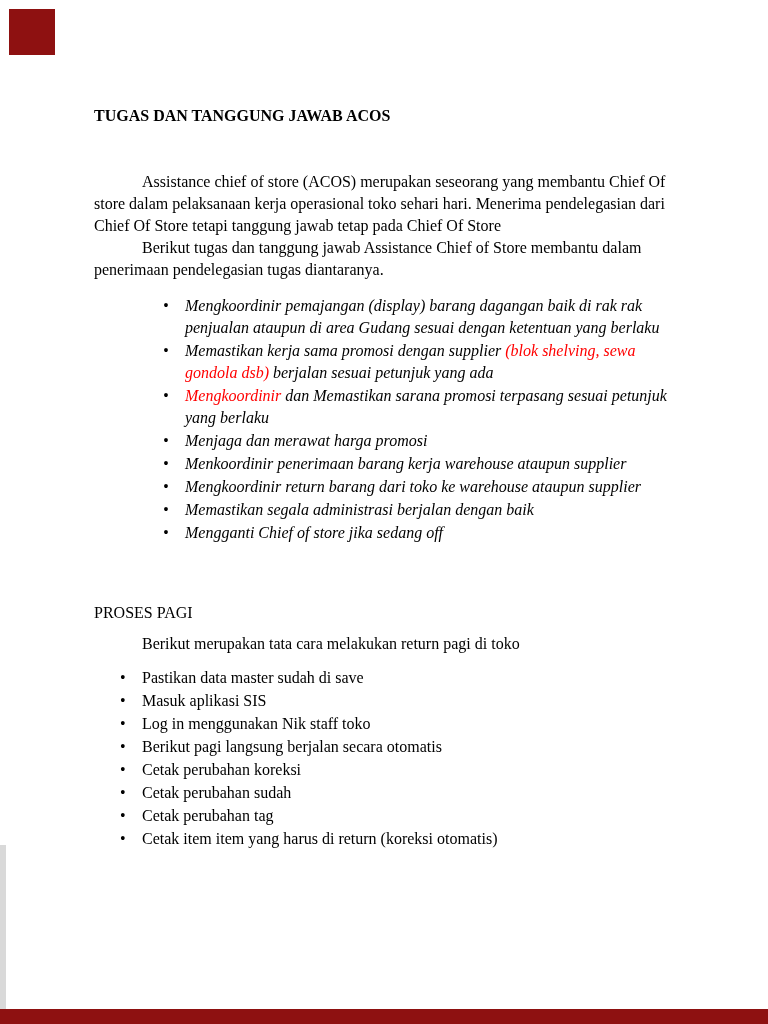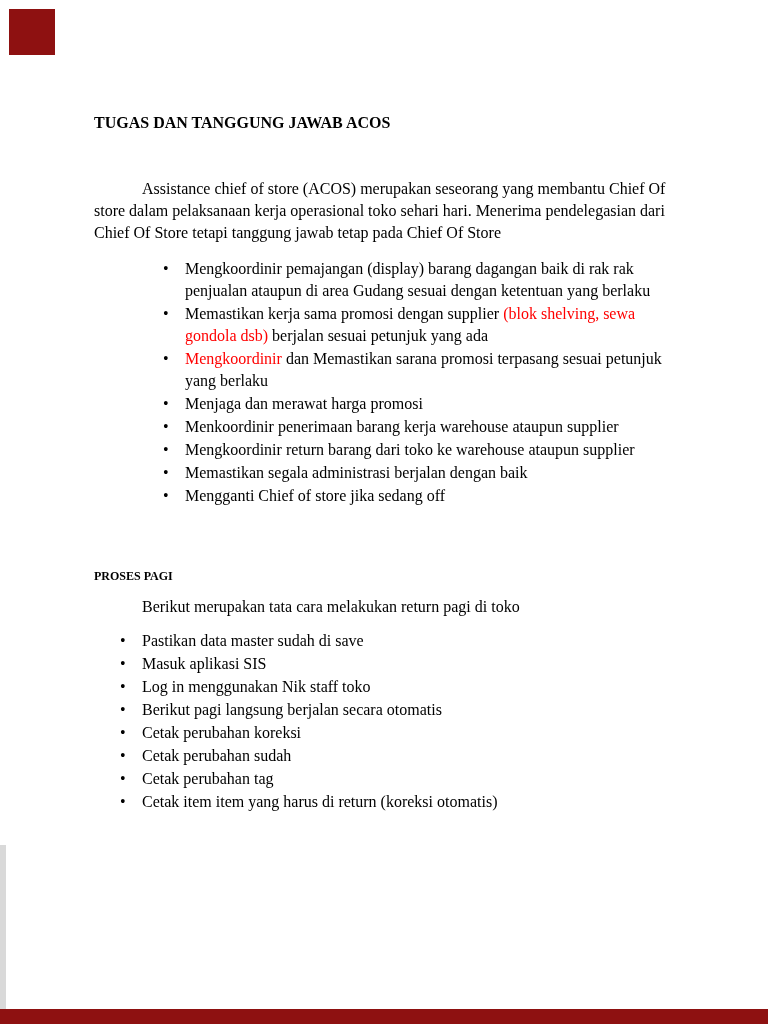--- a/index.html
+++ b/index.html
@@ -22,36 +22,36 @@
     position:absolute; left:0; bottom:0;
     width:768px; height:15px;
     background:var(--band, #8e1111);
   }
   .left-edge-shadow {
     position:absolute; left:0; top:845px;
     width:6px; height:165px;
     background:#d9d9d9;
   }
   .content {
-    position:absolute; left:94px; top:112px; width:578px;
+    position:absolute; left:94px; top:105px; width:578px;
   }
   .doc-title {
     font-size:16px; font-weight:bold;
     margin:0 0 44px 0;
   }
   .para { margin:0; text-indent:48px; }
   ul { list-style:none; margin:0; padding:0; }
   ul.tasks { margin:14px 0 0 0; padding-left:91px; }
-  ul.tasks li { position:relative; margin:0 0 1px 0; }
+  ul.tasks li { position:relative; margin:0 0 1px 0;font-style:italic; }
   ul.tasks li::before {
     content:"\2022";
     position:absolute; left:-22px;
   }
   .section-heading {
-    font-size:12px; font-weight:bold;
+    font-size:16px; font-weight:normal;
     margin:58px 0 9px 0;
   }
   ul.steps { margin:12px 0 16px 0; padding-left:48px; }
   ul.steps li { position:relative; margin:0 0 1px 0; }
   ul.steps li::before {
     content:"\2022";
     position:absolute; left:-22px;
   }
   .red { color:var(--red, #ff0000); }
 </style>
@@ -60,20 +60,21 @@
 
 <div class="corner-mark"></div>
 <div class="left-edge-shadow"></div>
 <div class="bottom-bar"></div>
 
 <div class="content">
 
   <h1 class="doc-title">TUGAS DAN TANGGUNG JAWAB ACOS</h1>
 
   <p class="para">Assistance chief of store (ACOS) merupakan seseorang yang membantu Chief Of store dalam pelaksanaan kerja operasional toko sehari hari. Menerima pendelegasian dari Chief Of Store tetapi tanggung jawab tetap pada Chief Of Store</p>
+  <p class="para">Berikut tugas dan tanggung jawab Assistance Chief of Store membantu dalam penerimaan pendelegasian tugas diantaranya.</p>
 
   <ul class="tasks">
     <li>
       <span>Mengkoordinir pemajangan (display) barang dagangan baik di rak rak penjualan ataupun di area Gudang sesuai dengan ketentuan yang berlaku</span>
     </li>
     <li>
       <span>Memastikan kerja sama promosi dengan supplier </span><span class="red">(blok shelving, sewa gondola dsb)</span><span>  berjalan sesuai petunjuk yang ada</span>
     </li>
     <li>
       <span class="red">Mengkoordinir</span><span> dan Memastikan sarana promosi terpasang sesuai petunjuk yang berlaku</span>

